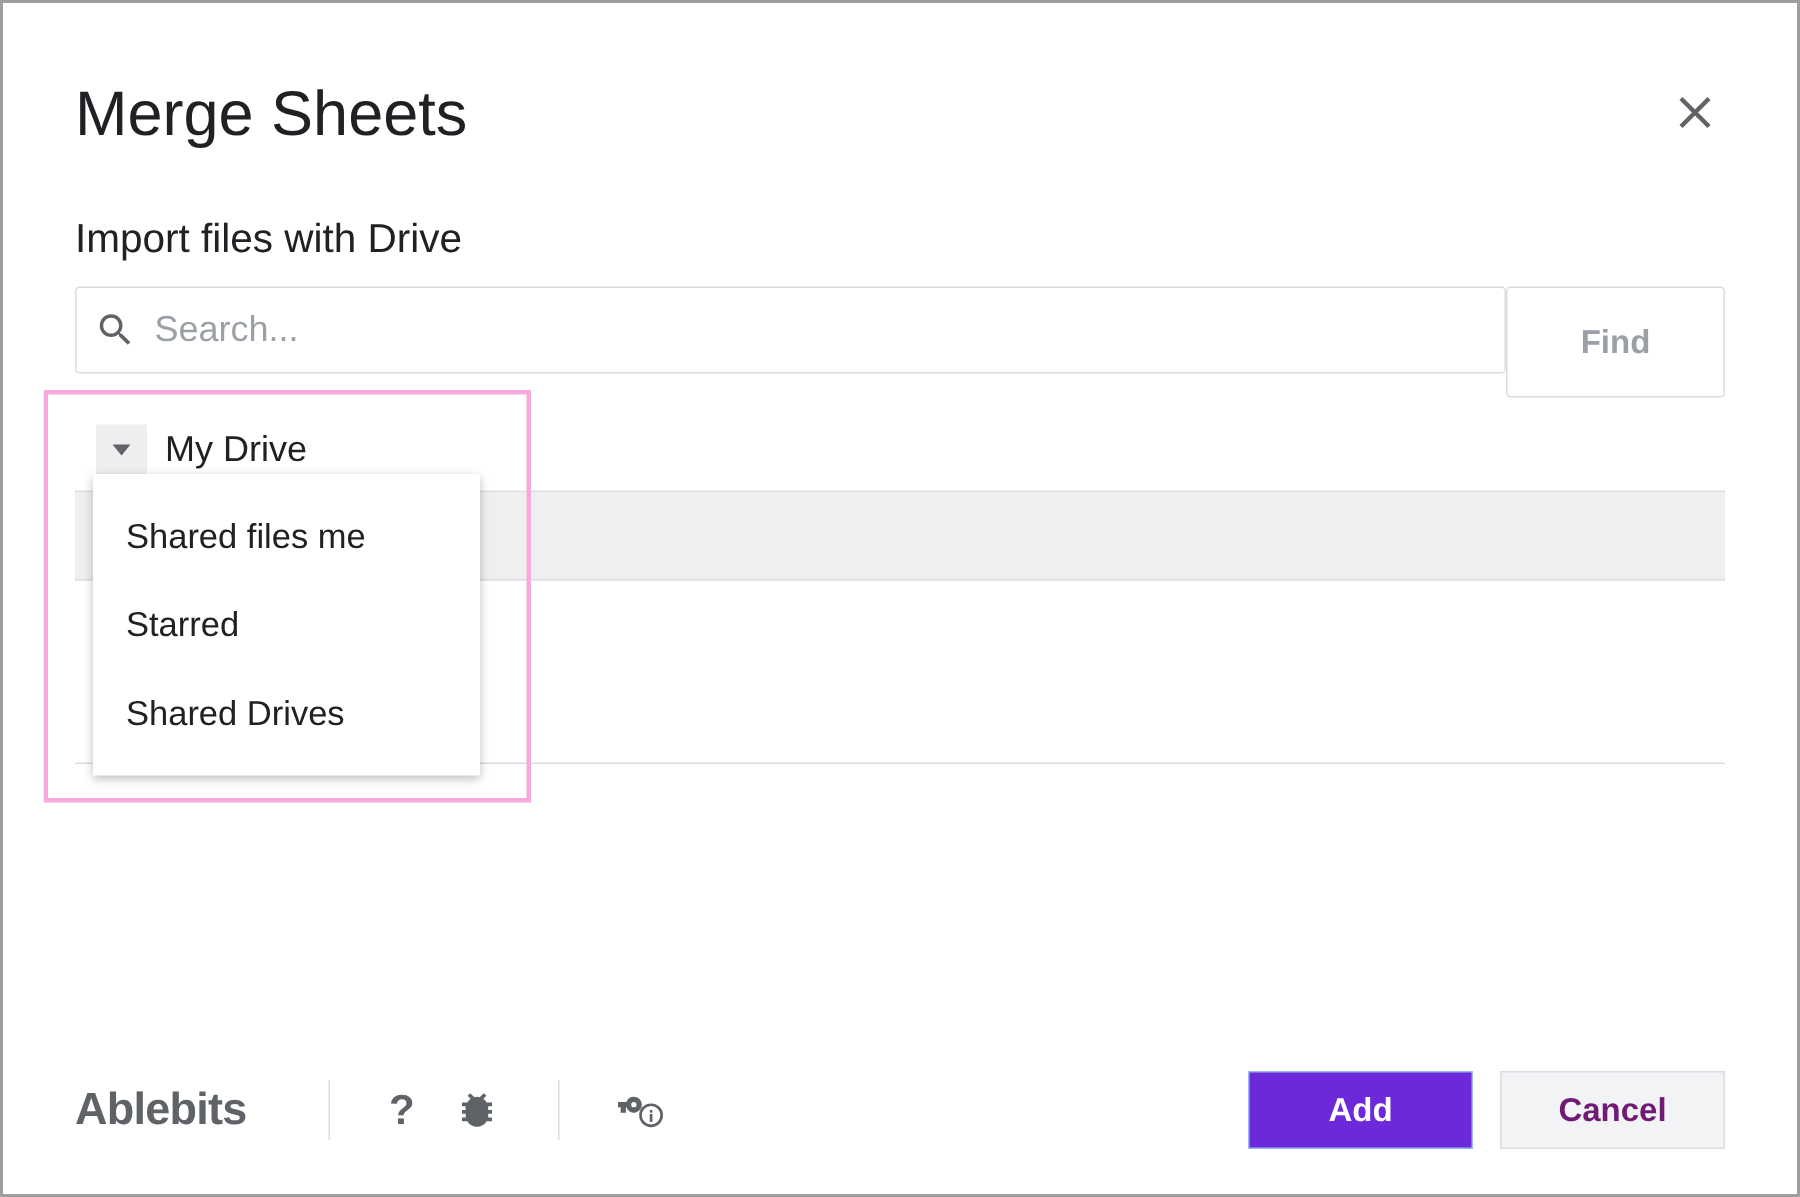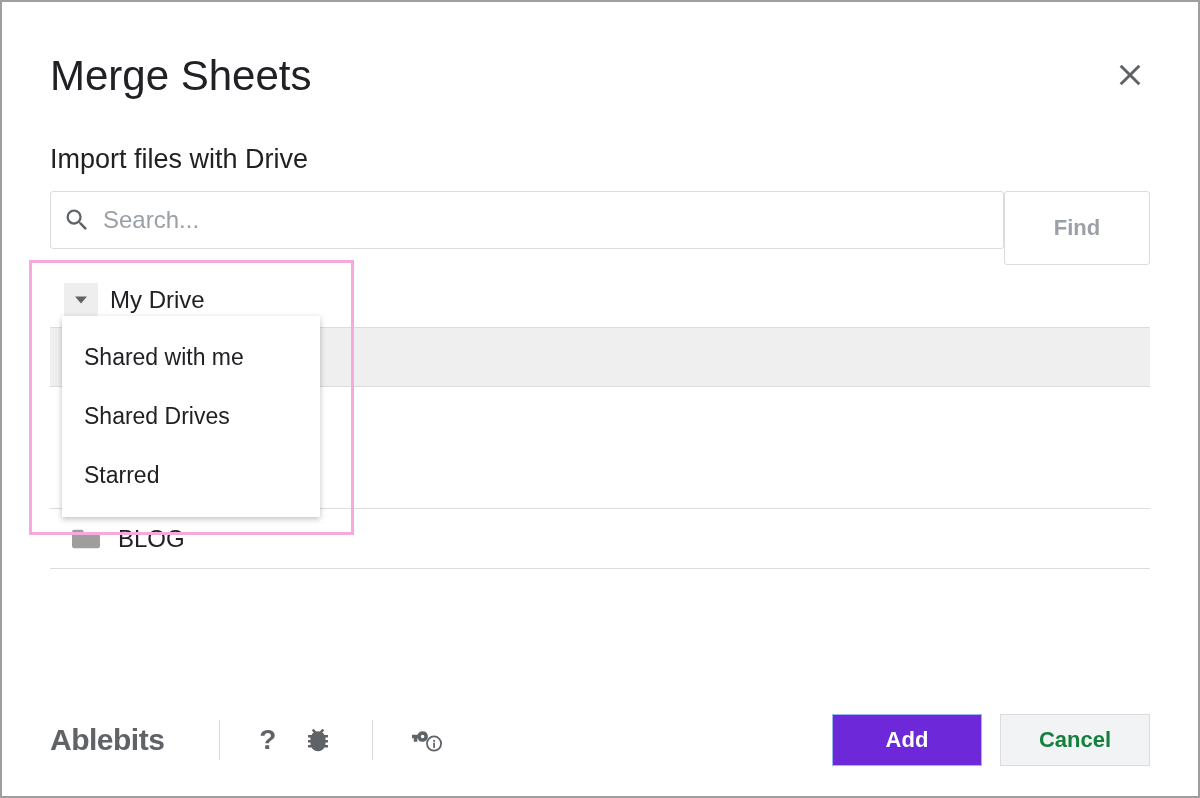--- a/index.html
+++ b/index.html
@@ -44,21 +44,21 @@
   }
 
   .footer { position:absolute; left:48px; right:48px; bottom:28px; height:56px; display:flex; align-items:center; justify-content:space-between; }
   .footer-left { display:flex; align-items:center; gap:15px; color:#5f6368; height:56px;}
   .brand { font-size:30px; font-weight:bold; color:#5f6368; letter-spacing:-0.5px; padding-right:22px;}
   .vdiv { width:1px; height:40px; background:#dadce0; margin:0 18px;}
   .ficon { color:#5f6368; cursor:pointer; font-size:28px; font-weight:bold; display:flex; align-items:center; justify-content:center; padding:0 6px;}
   .ficon svg { width:30px; height:30px; fill:#5f6368; }
   .footer-right { display:flex; gap:18px; }
   .add-btn { width:150px; height:52px; background:#6d28d9; color:#fff; border:1px solid #9ab8ee; font-size:22px; font-weight:bold; cursor:pointer; }
-  .cancel-btn { width:150px; height:52px; background:#f1f3f4; color:#15803d; border:1px solid #dadce0; font-size:22px; font-weight:bold; cursor:pointer; }
+  .cancel-btn { width:150px; height:52px; background:#f1f3f4; color:#701a75; border:1px solid #dadce0; font-size:22px; font-weight:bold; cursor:pointer; }
 </style>
 </head>
 <body>
 
 <div class="frame">
   <div class="content">
 
     <div class="title-row">
       <div class="title">Merge Sheets</div>
       <button class="close-btn">
@@ -93,26 +93,20 @@
     <div class="table-area">
       <div class="table-header"></div>
       <div class="file-list">
         <div class="file-row" style="visibility:hidden;"></div>
         <div class="file-row">
           <svg class="folder-icon" viewBox="0 0 24 20">
               <path d="M2 2h7l2 3h11a2 2 0 012 2v9a2 2 0 01-2 2H2a2 2 0 01-2-2V4a2 2 0 012-2z"></path>
             </svg>
           <span class="file-label">Apps4GS</span>
         </div>
-        <div class="file-row">
-          <svg class="folder-icon" viewBox="0 0 24 20">
-              <path d="M2 2h7l2 3h11a2 2 0 012 2v9a2 2 0 01-2 2H2a2 2 0 01-2-2V4a2 2 0 012-2z"></path>
-            </svg>
-          <span class="file-label">BLOG</span>
-        </div>
         <div style="height:800px;"></div>
       </div>
     </div>
 
     <div class="footer">
       <div class="footer-left">
         <span class="brand">Ablebits</span>
         <span class="vdiv"></span>
         <span class="ficon">?</span>
         <span class="ficon">
@@ -132,19 +126,19 @@
       </div>
       <div class="footer-right">
         <button class="add-btn">Add</button>
         <button class="cancel-btn">Cancel</button>
       </div>
     </div>
 
   </div>
 
   <div class="dropdown">
-    <div class="dropdown-item">Shared with me</div>
+    <div class="dropdown-item">Shared files me</div>
+    <div class="dropdown-item">Starred</div>
     <div class="dropdown-item">Shared Drives</div>
-    <div class="dropdown-item">Starred</div>
   </div>
 
   <div class="highlight-box"></div>
 </div>
 
 </body></html>

